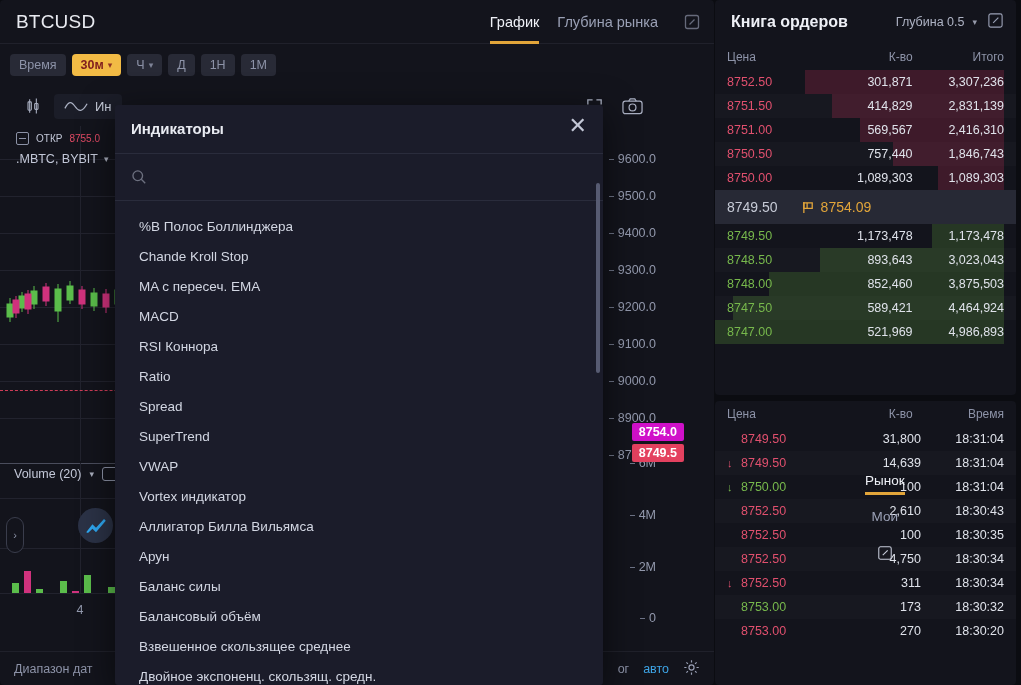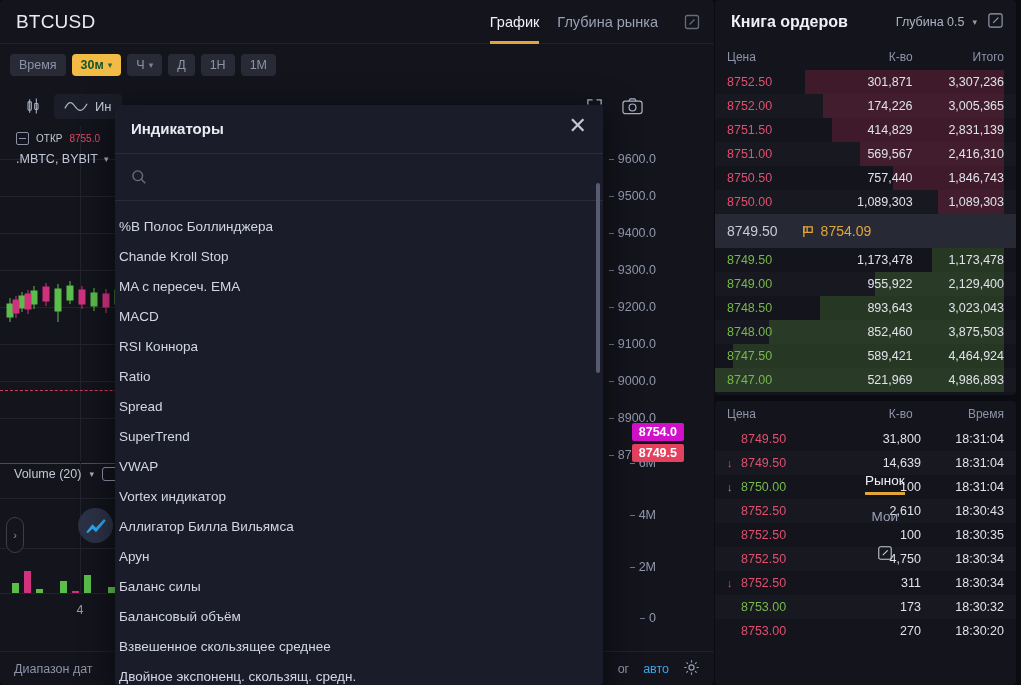--- a/index.html
+++ b/index.html
@@ -37,21 +37,21 @@
     content:""; position:absolute; left:0; right:0; bottom:0; height:3px; background:#e2a53a;
   }
   .popout-icon { width: 20px; height: 20px; margin-left: 6px; opacity: .62; cursor: pointer; }
 
   .interval-bar { height: 42px; display: flex; align-items: center; gap: 6px; padding: 0 0 0 10px; }
   .ibtn {
     background: #282a36; color: #8d93a8; border-radius: 4px;
     font-size: 12.5px; padding: 5px 9px; display: flex; align-items: center; gap: 4px;
     cursor: pointer; user-select: none; line-height: 1;
   }
-  .ibtn.active { background: #f2bb45; color: #14532d; font-weight: 600; }
+  .ibtn.active { background: #f2bb45; color: #7f1d1d; font-weight: 600; }
   .caret { font-size: 9px; opacity: .85; }
 
   .tool-bar { height: 40px; display:flex; align-items:center; gap:4px; padding-left: 16px; position: relative; }
   .tool-btn { width: 34px; height: 28px; display:flex; align-items:center; justify-content:center; color:#aab0c2; cursor:pointer; }
   .tool-chip {
     display:flex; align-items:center; gap:7px; background:#1b1d28; border-radius:4px;
     padding: 5px 10px; color:#c7ccda; font-size: 13px; cursor:pointer;
   }
 
   .chart-body { position: absolute; left: 0; right: 0; top: 126px; bottom: 58px; }
@@ -125,21 +125,21 @@
   .dlg-title { color:#e9ebf2; font-size:15px; font-weight:700; }
   .dlg-close { margin-left:auto; color:#c3c7d6; font-size:22px; line-height:1; cursor:pointer; font-weight:300; }
   .dlg-search { height:48px; border-top:1px solid #2a2c3c; border-bottom:1px solid #2a2c3c; display:flex; align-items:center; padding:0 16px; flex:none; }
   .search-input {
     background:transparent; border:none; outline:none; color:#d7dae4; font-size:13.5px;
     width: 100%; margin-left: 10px; font-family: inherit;
   }
   .search-ico { width:16px; height:16px; opacity:.55; flex:none; }
   .dlg-list { flex:1; overflow:hidden; position:relative; padding-top:10px; }
   .ind-item {
-    height:30px; display:flex; align-items:center; padding: 0 4px;
+    height:30px; display:flex; align-items:center; padding: 0 24px;
     color:#d2d6e2; font-size:13.5px; cursor:pointer;
   }
   .dlg-scroll {
     position:absolute; right:3px; top:78px; width:4px; height:190px;
     background:#575b72; border-radius:2px; z-index:60;
   }
 
   
   .right-col { width: 301px; display:flex; flex-direction:column; gap:6px; flex:none; }
   .panel { background:#13141c; border-radius:4px; overflow:hidden; position:relative; }
@@ -588,26 +588,20 @@
       </div>
 
       <div>
         <div class="ob-row">
             <div class="bar" style="right:12px;width:66%;background:rgba(200,46,86,.24)"></div>
             <span class="cell col-price ask-price">8752.50</span>
             <span class="cell col-qty num">301,871</span>
             <span class="cell col-total num">3,307,236</span>
           </div>
         <div class="ob-row">
-            <div class="bar" style="right:12px;width:60%;background:rgba(200,46,86,.24)"></div>
-            <span class="cell col-price ask-price">8752.00</span>
-            <span class="cell col-qty num">174,226</span>
-            <span class="cell col-total num">3,005,365</span>
-          </div>
-        <div class="ob-row">
             <div class="bar" style="right:12px;width:57%;background:rgba(200,46,86,.24)"></div>
             <span class="cell col-price ask-price">8751.50</span>
             <span class="cell col-qty num">414,829</span>
             <span class="cell col-total num">2,831,139</span>
           </div>
         <div class="ob-row">
             <div class="bar" style="right:12px;width:48%;background:rgba(200,46,86,.24)"></div>
             <span class="cell col-price ask-price">8751.00</span>
             <span class="cell col-qty num">569,567</span>
             <span class="cell col-total num">2,416,310</span>
@@ -639,26 +633,20 @@
       </div>
 
       <div>
         <div class="ob-row">
             <div class="bar" style="right:12px;width:24%;background:rgba(92,160,60,.26)"></div>
             <span class="cell col-price bid-price">8749.50</span>
             <span class="cell col-qty num">1,173,478</span>
             <span class="cell col-total num">1,173,478</span>
           </div>
         <div class="ob-row">
-            <div class="bar" style="right:12px;width:43%;background:rgba(92,160,60,.26)"></div>
-            <span class="cell col-price bid-price">8749.00</span>
-            <span class="cell col-qty num">955,922</span>
-            <span class="cell col-total num">2,129,400</span>
-          </div>
-        <div class="ob-row">
             <div class="bar" style="right:12px;width:61%;background:rgba(92,160,60,.26)"></div>
             <span class="cell col-price bid-price">8748.50</span>
             <span class="cell col-qty num">893,643</span>
             <span class="cell col-total num">3,023,043</span>
           </div>
         <div class="ob-row">
             <div class="bar" style="right:12px;width:78%;background:rgba(92,160,60,.26)"></div>
             <span class="cell col-price bid-price">8748.00</span>
             <span class="cell col-qty num">852,460</span>
             <span class="cell col-total num">3,875,503</span>

